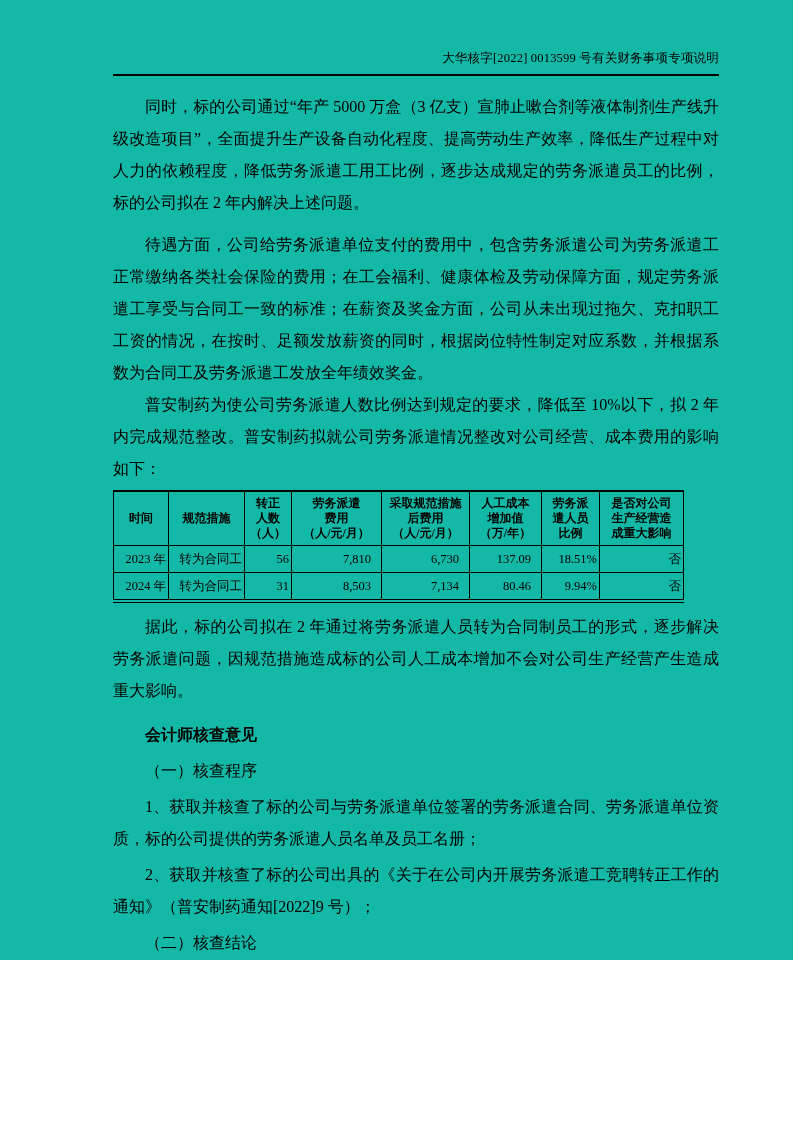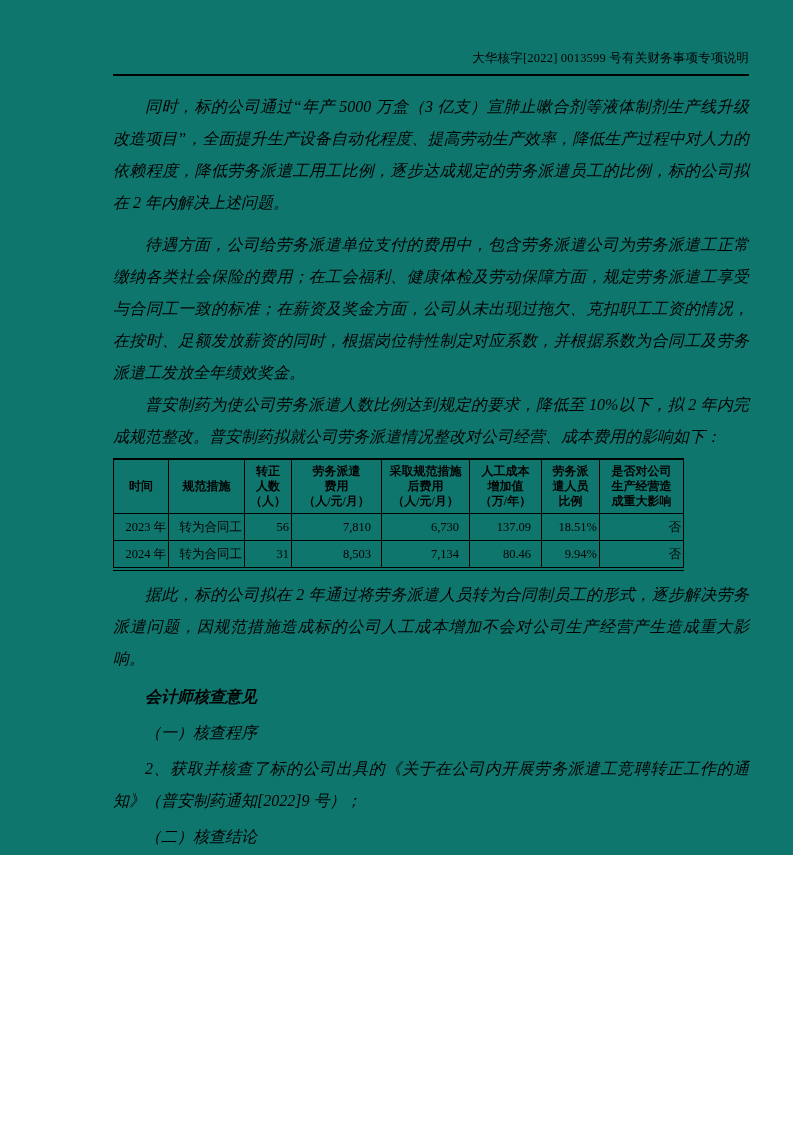--- a/index.html
+++ b/index.html
@@ -1,44 +1,43 @@
 <!DOCTYPE html>
 <html lang="zh"><head>
 <meta charset="utf-8">
 <style>
   html,body { margin:0; padding:0; background:#ffffff; }
   .page {
     position:relative;
-    width:793px; height:855px;
-    background:#0f766e;
+    width:793px; height:960px;
+    background:#14b8a6;
     color:#000;
     font-family:"Liberation Serif","DejaVu Serif",serif;
     box-sizing:border-box;
-    padding:50px 44px 0 113px;
+    padding:50px 74px 0 113px;
     overflow:hidden;
   }
   .header {
     text-align:right;
     font-size:12.5px;
     line-height:17px;
     padding-bottom:7px;
     border-bottom:2px solid #000;
     letter-spacing:0.2px;
   }
   .body { margin-top:15px; }
   .para {
     font-size:16px;
     line-height:32px;
     text-align:justify;
     text-indent:2em;
     margin:0;
-    font-style:italic;
   }
   .gap { margin-top:10px; }
-  .heading { font-weight:bold; margin-top:6px; }
+  .heading { font-weight:bold; margin-top:12px; }
   .item { margin-top:4px; }
   table.dtable {
     border-collapse:collapse;
     table-layout:fixed;
     width:570px;
     margin:5px 0 8px;
     border-top:2.5px solid #000;
     border-bottom:4px double #000;
   }
   .dtable th, .dtable td { border:1px solid #000; overflow:hidden; }
@@ -144,20 +143,21 @@
         </tr>
       </tbody>
     </table>
 
     <p class="para">据此，标的公司拟在 2 年通过将劳务派遣人员转为合同制员工的形式，逐步解决劳务派遣问题，因规范措施造成标的公司人工成本增加不会对公司生产经营产生造成重大影响。</p>
 
     <p class="para heading">会计师核查意见</p>
 
     <p class="para item">（一）核查程序</p>
 
+    <p class="para item">1、获取并核查了标的公司与劳务派遣单位签署的劳务派遣合同、劳务派遣单位资质，标的公司提供的劳务派遣人员名单及员工名册；</p>
 
     <p class="para item">2、获取并核查了标的公司出具的《关于在公司内开展劳务派遣工竞聘转正工作的通知》（普安制药通知[2022]9 号）；</p>
 
 
 
     <p class="para item">（二）核查结论</p>
 
   </div>
 
   <div class="footer">

